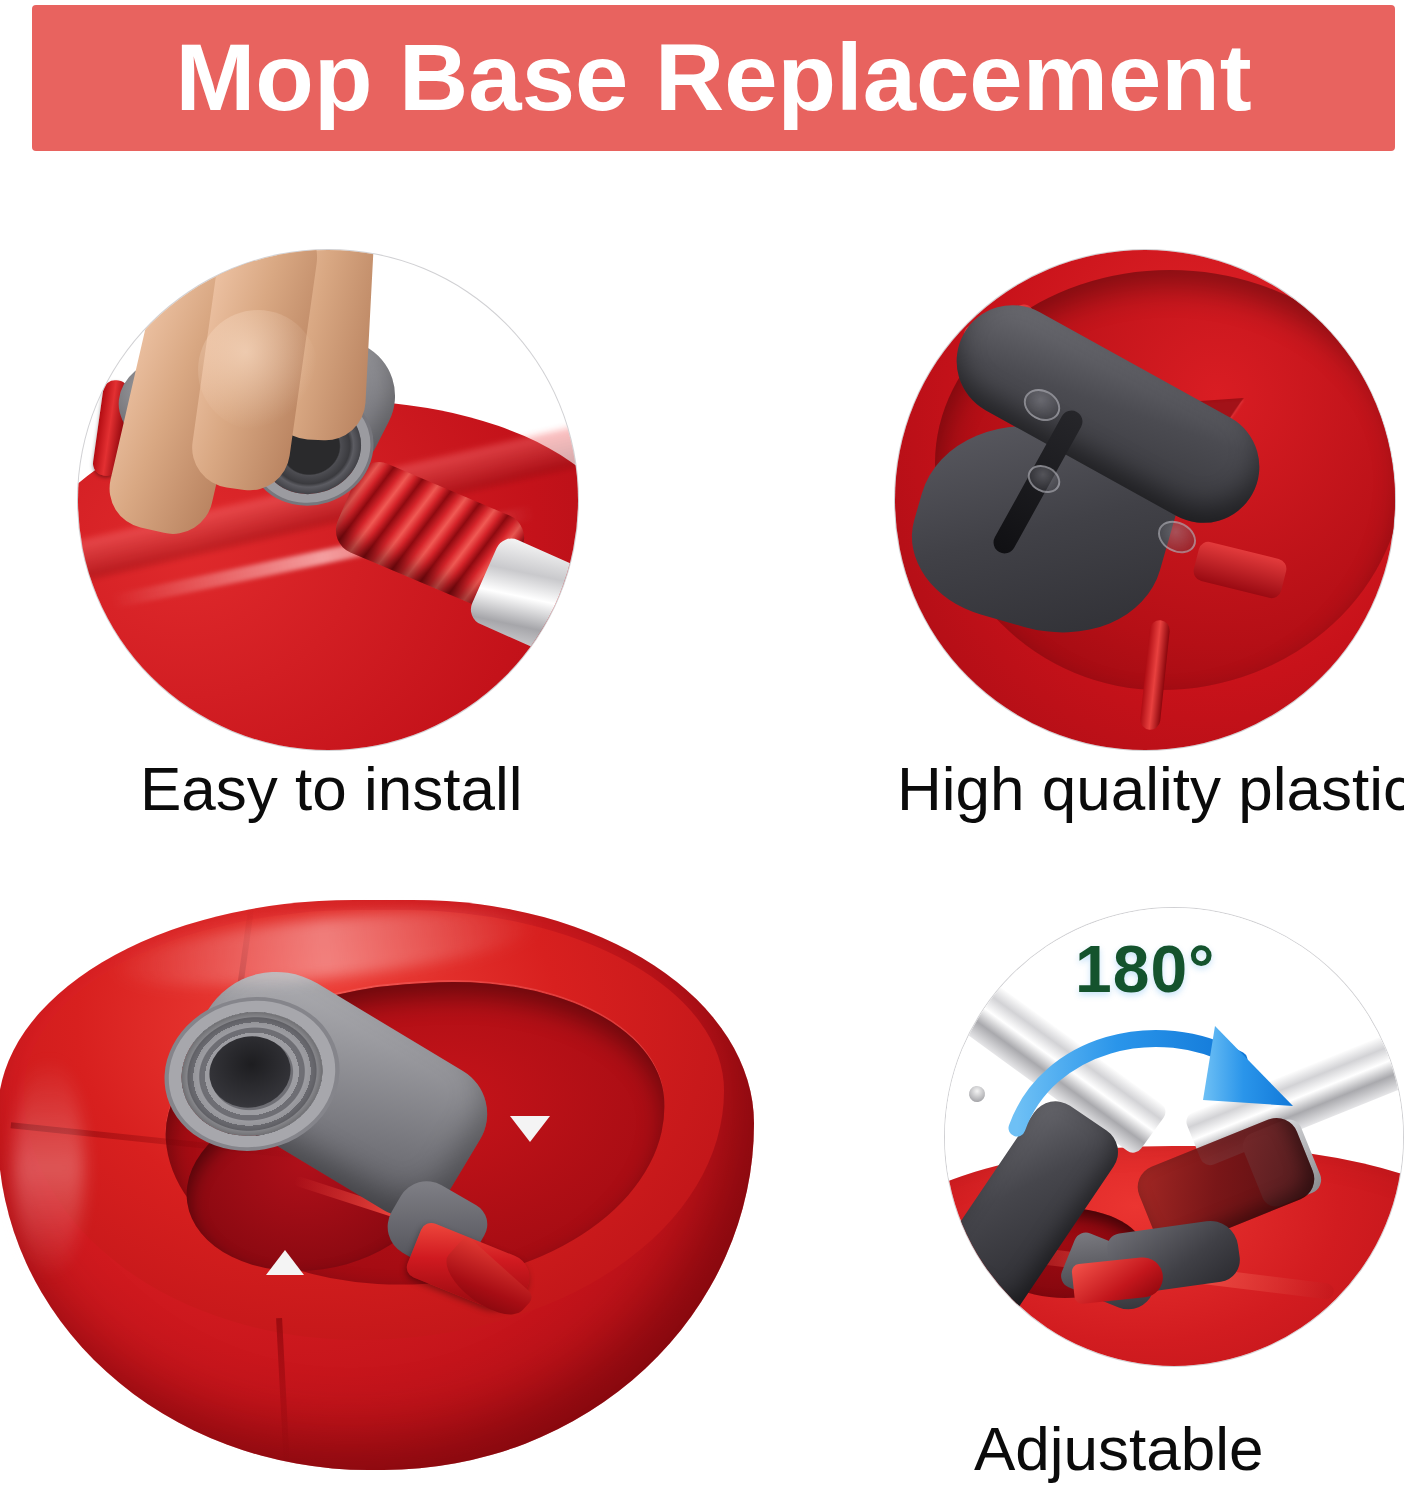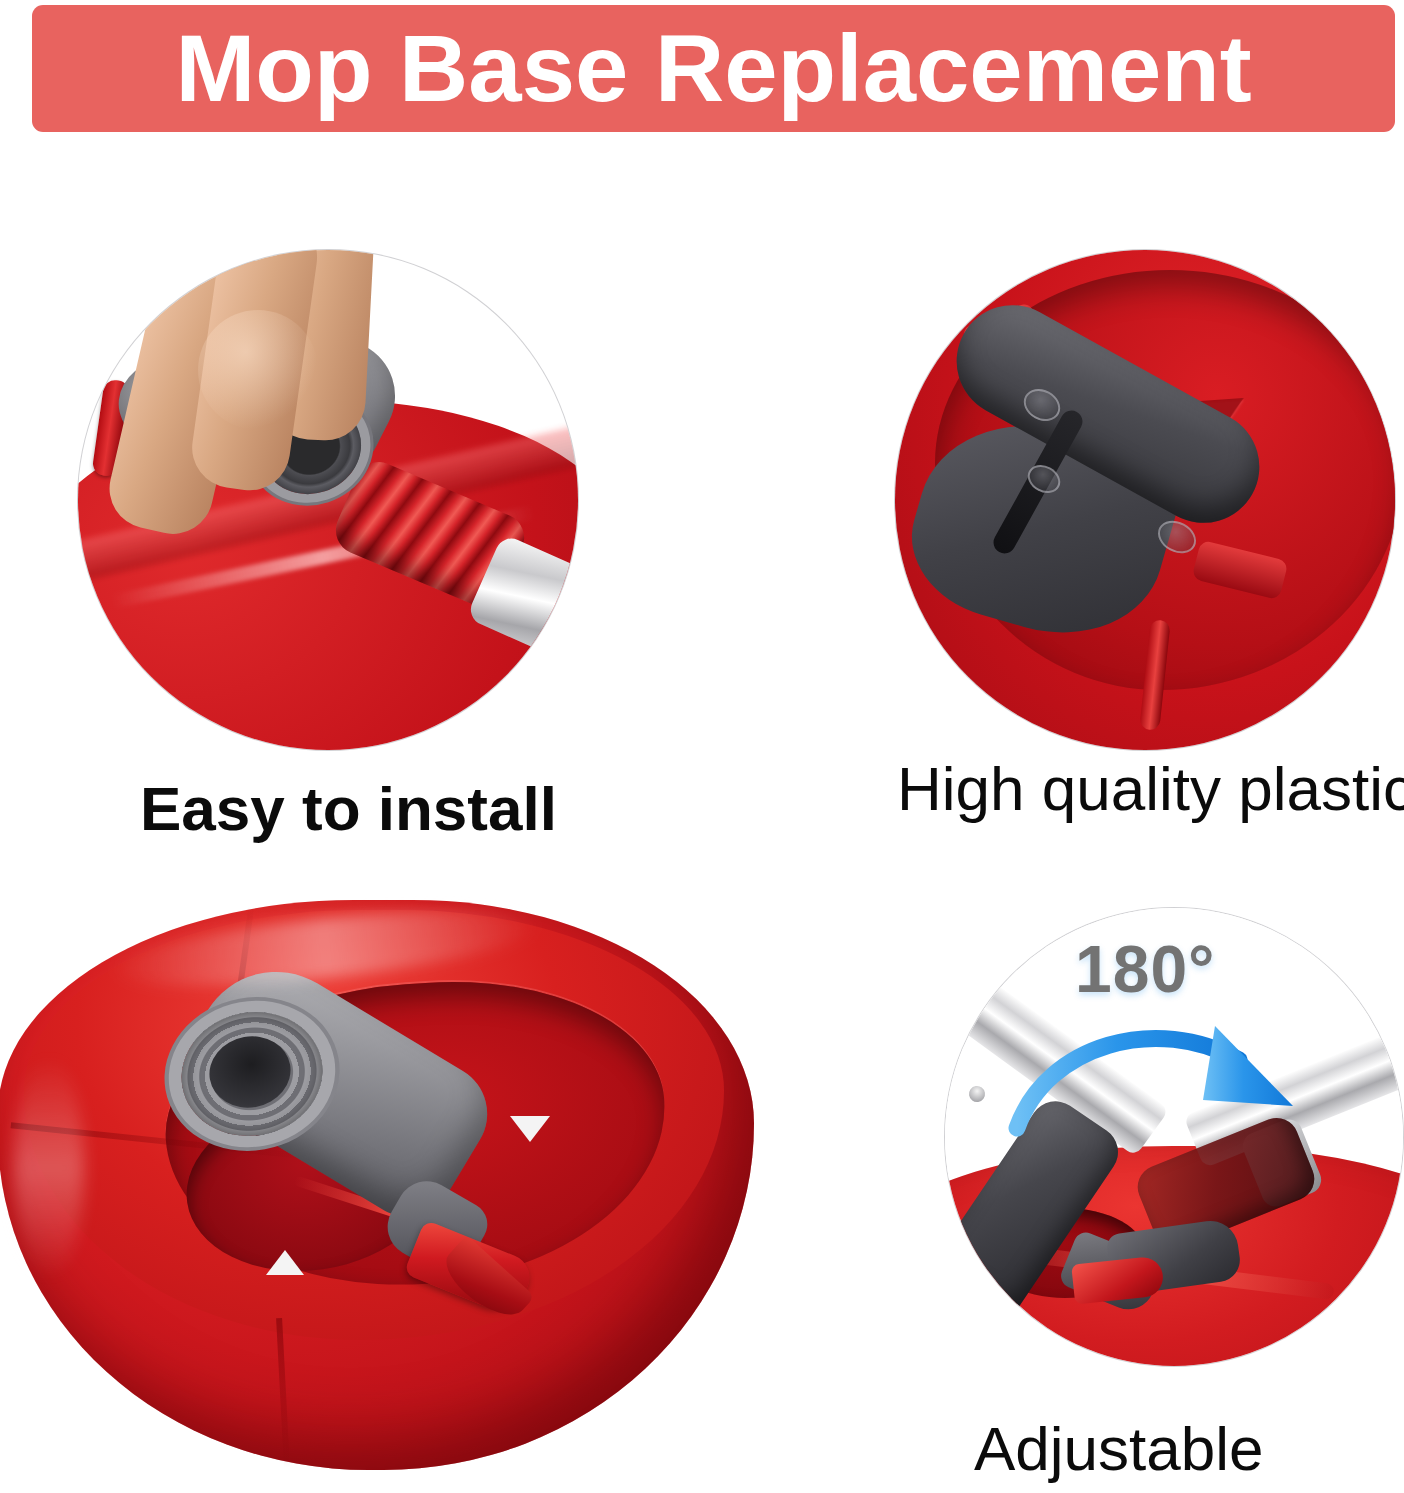--- a/index.html
+++ b/index.html
@@ -14,23 +14,23 @@
     font-family: "Liberation Sans", sans-serif;
     overflow: hidden;
   }
 
   
   #header-banner {
     position: absolute;
     left: 32px;
     top: 5px;
     width: 1363px;
-    height: 127px;
+    height: 146px;
     background: #E8635F;
-    border-radius: 11px;
+    border-radius: 4px;
     display: flex;
     align-items: center;
     justify-content: center;
     box-sizing: border-box;
   }
   #header-banner .title {
     color: #ffffff;
     font-family: "Liberation Sans Narrow", "Liberation Sans", sans-serif;
     font-weight: bold;
     font-size: 94px;
@@ -451,21 +451,21 @@
     position: absolute;
     left: 128px; top: 352px; width: 90px; height: 40px;
     background: linear-gradient(150deg,#F4534A,#C3161C 60%,#8B060C);
     border-radius: 10px 26px 26px 10px;
     transform: rotate(-6deg);
   }
   
   #deg-label {
     position: absolute;
     left: 130px; top: 28px;
-    color: #737373;
+    color: #14532d;
     font-family: "Liberation Sans", sans-serif;
     font-weight: bold;
     font-size: 66px;
     line-height: 1;
     letter-spacing: 1px;
     text-shadow: 0 3px 6px rgba(30,143,232,0.25);
     white-space: nowrap;
   }
   #deg-arrow {
     position: absolute;
@@ -489,21 +489,21 @@
   <div class="corrugated"></div>
   <div class="pole-chrome"></div>
   <div class="connector"></div>
   <div class="connector-mouth"></div>
   <div class="finger1"></div>
   <div class="finger2"></div>
   <div class="finger3"></div>
   <div class="knuckle"></div>
 </div>
 
-<div class="caption" id="caption-easy-install" style="left:140px; top:778px;font-weight:bold;">Easy to install</div>
+<div class="caption" id="caption-easy-install" style="left:140px; top:758px;">Easy to install</div>
 
 <div class="photo-circle" id="photo-high-quality">
   <div class="bowl"></div>
   <div class="bowl-inner"></div>
   <div class="tri-mark"></div>
   <div class="lug-tl"></div>
   <div class="lug-br"></div>
   <div class="rib-br"></div>
   <div class="bracket-cone"></div>
   <div class="bracket-arm"></div>

